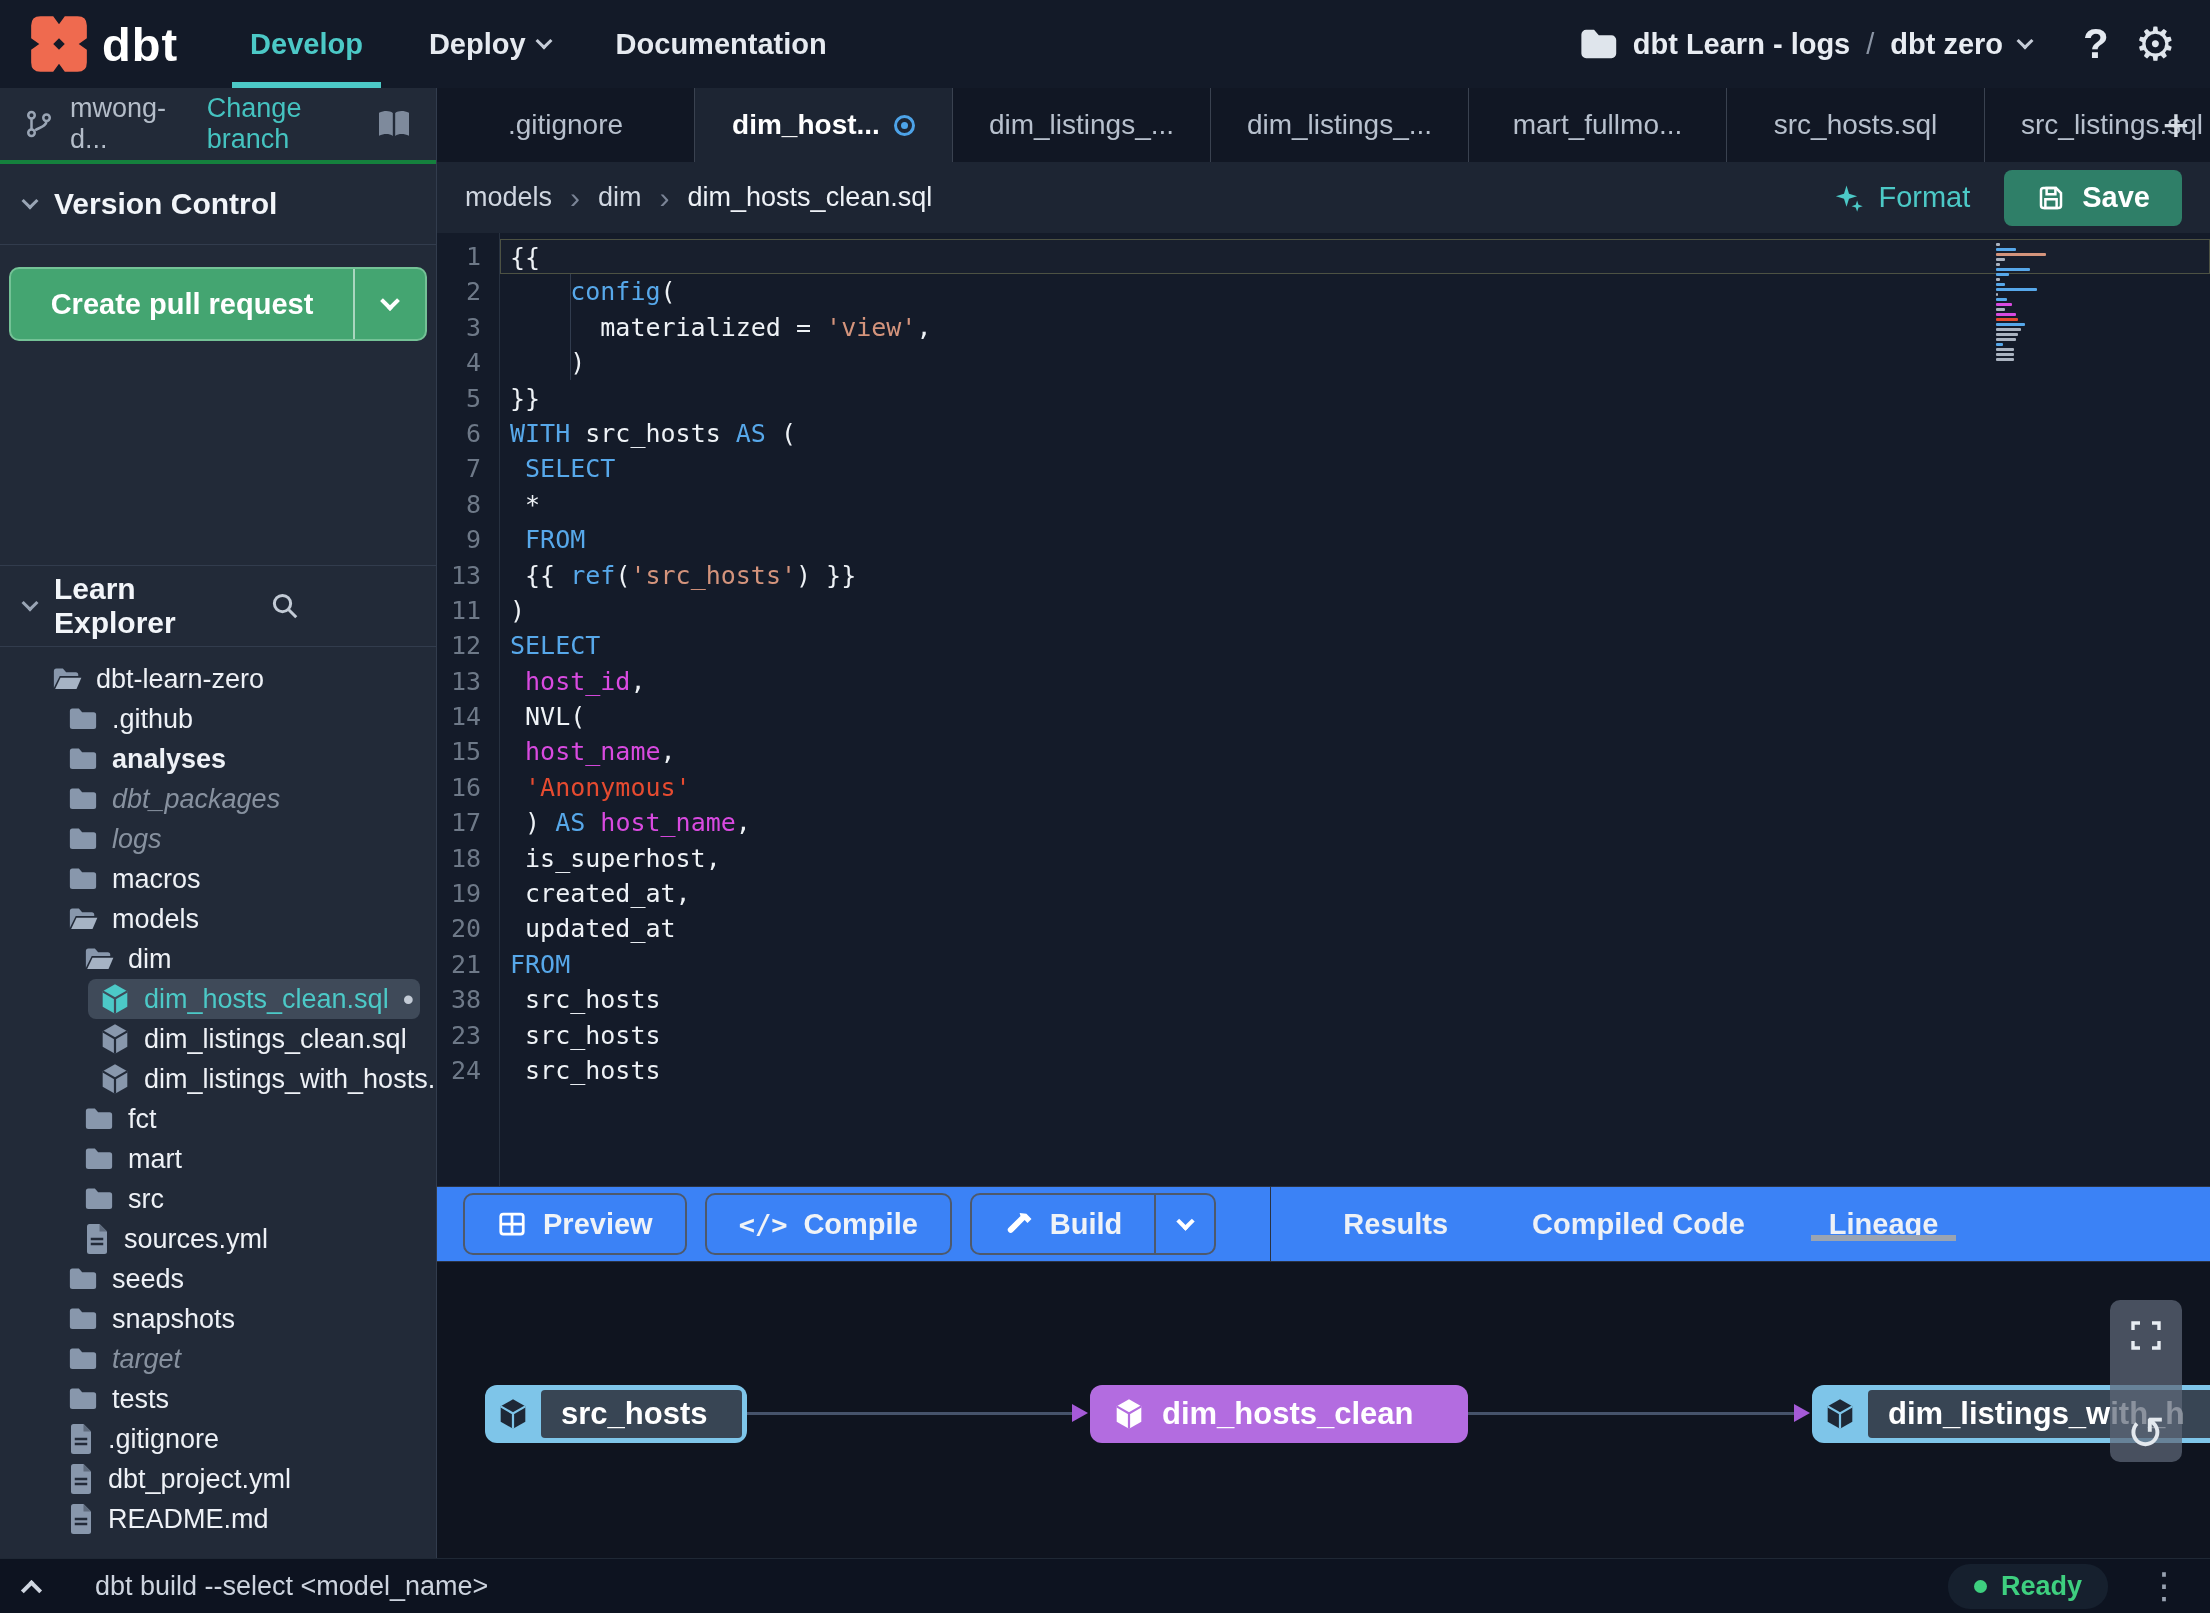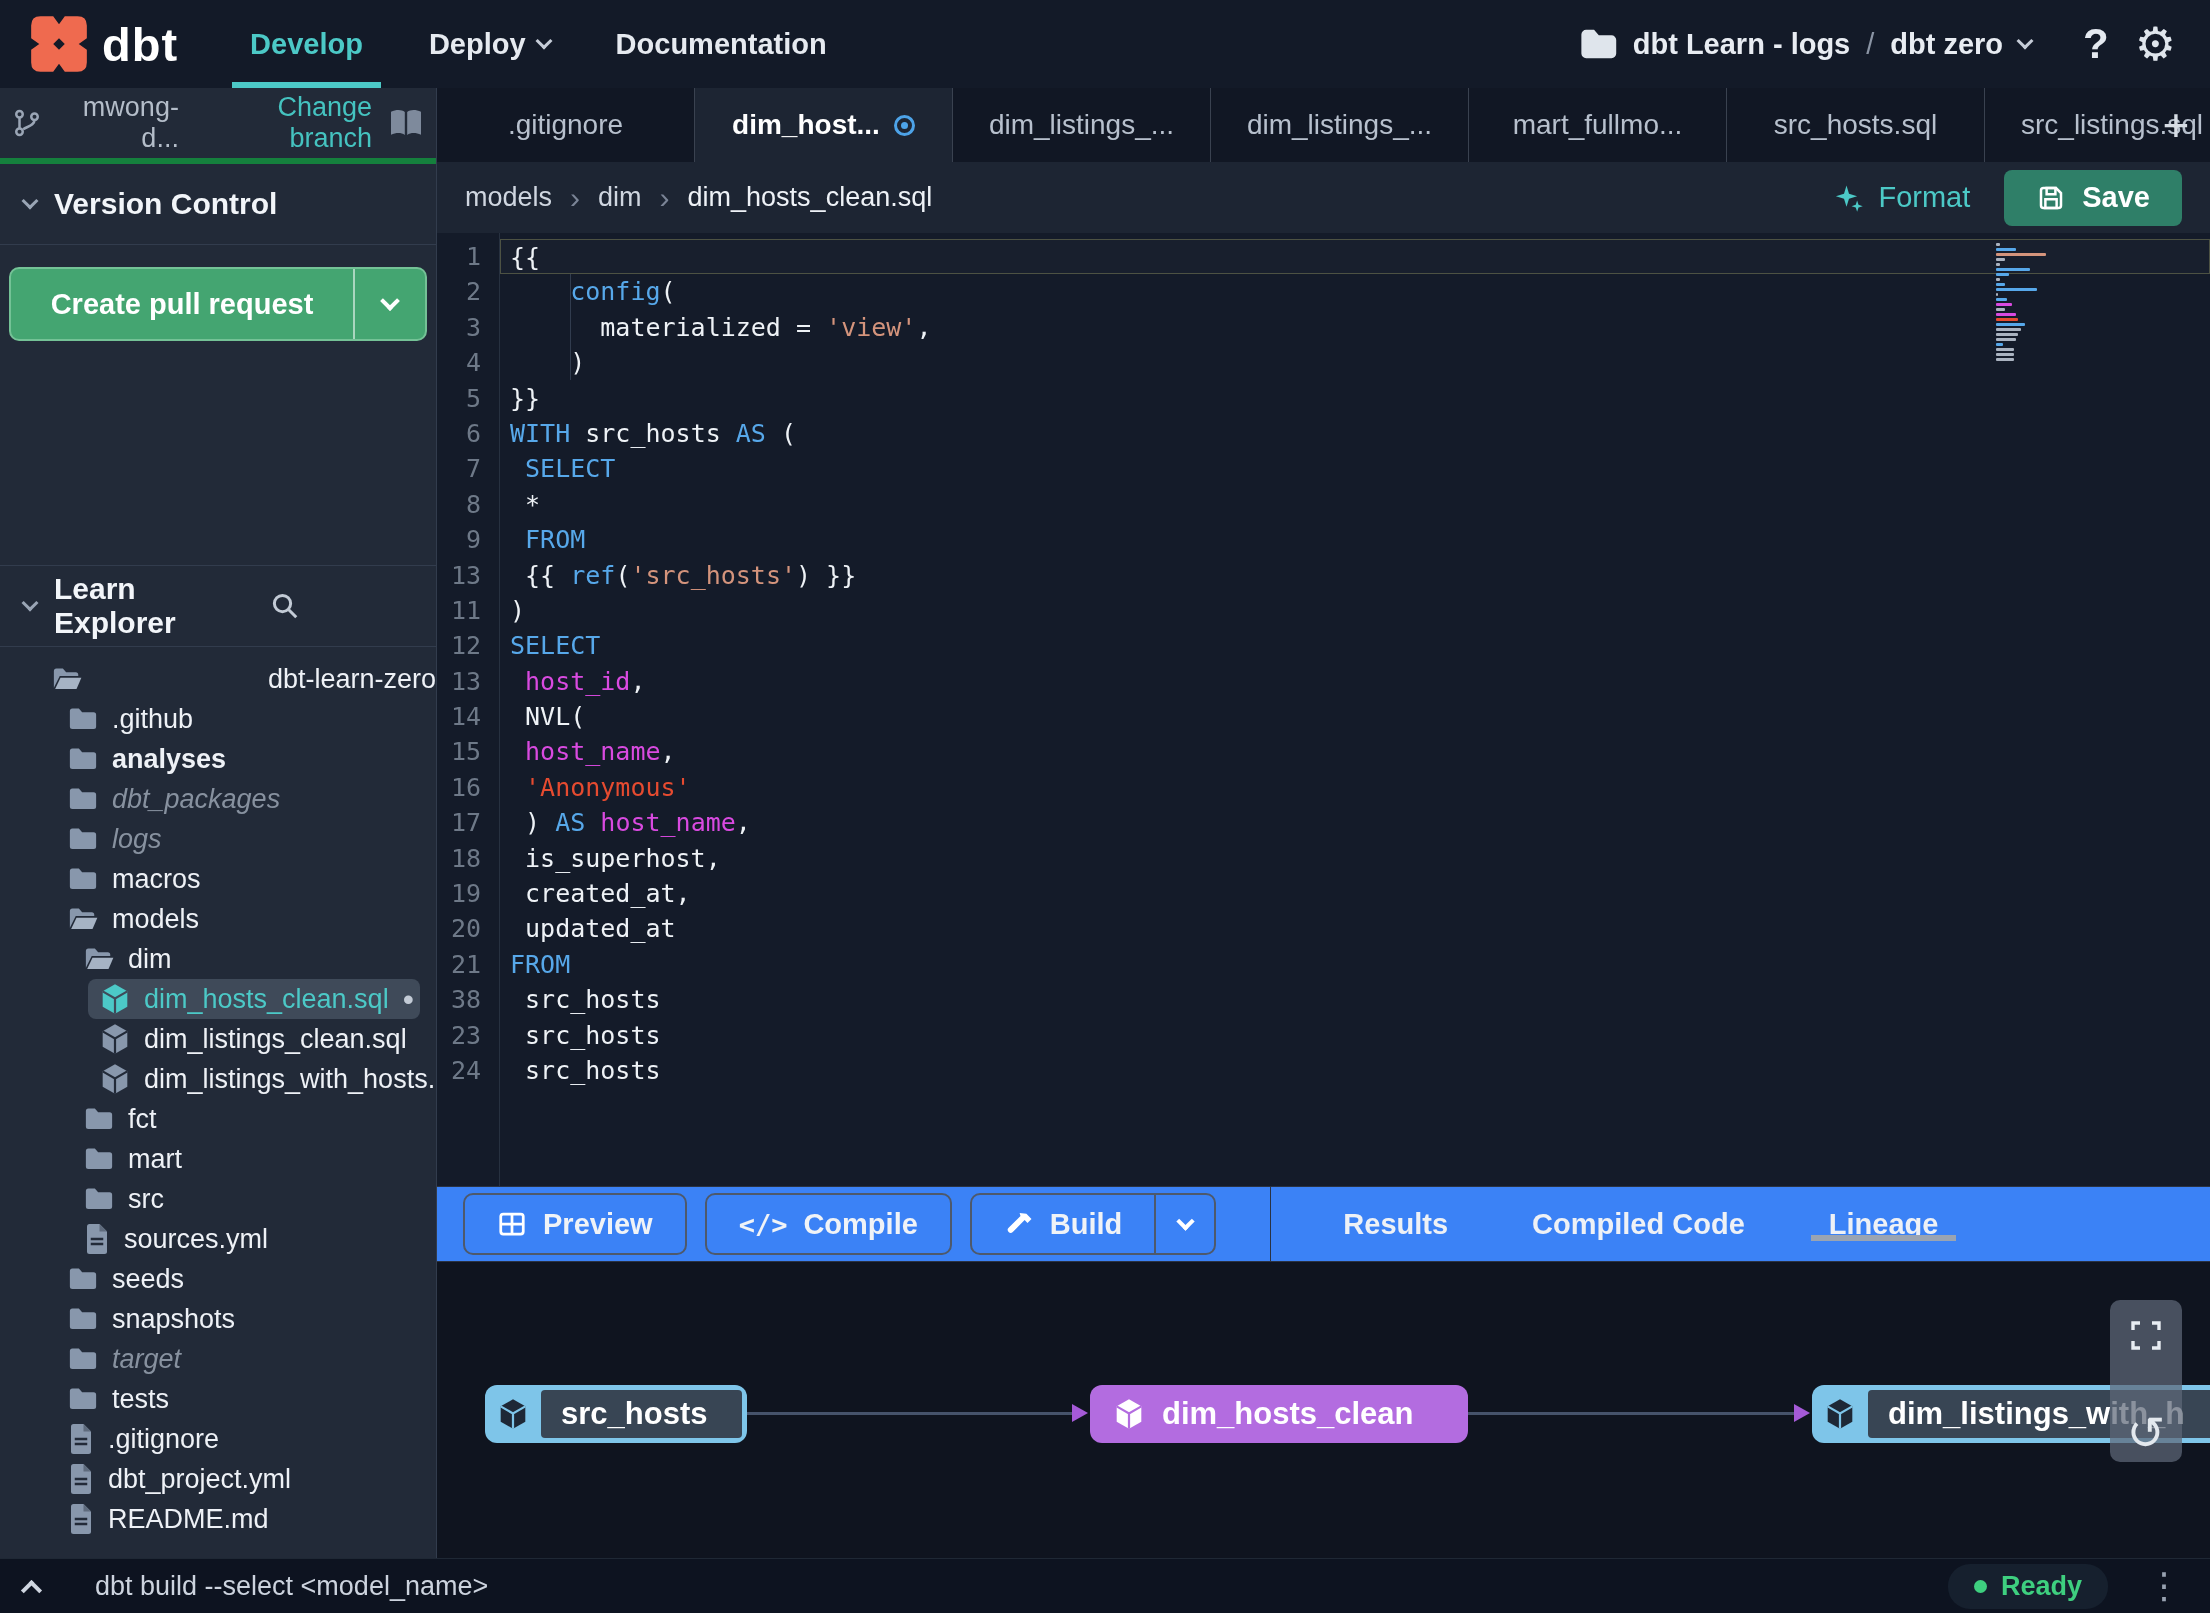--- a/index.html
+++ b/index.html
@@ -27,22 +27,22 @@
   .chev.teal { border-color:#9aa5b5; }
   .chev-up { display:inline-block; width:15px; height:15px; border-left:4px solid #cfd6e0;
              border-top:4px solid #cfd6e0; transform:rotate(45deg); margin-top:8px; }
 
   
   .main { display:flex; height:1470px; }
 
   
   .sidebar { width:437px; flex:none; background:#222a38; border-right:1px solid #323c4d;
              display:flex; flex-direction:column; }
-  .branch-row { height:76px; flex:none; border-bottom:6px solid #15803d; display:flex;
-                align-items:center; padding:0 12px; gap:16px; font-size:27px;text-align:right; }
+  .branch-row { height:76px; flex:none; border-bottom:4px solid #15803d; display:flex;
+                align-items:center; padding:0 24px; gap:16px; font-size:27px; }
   .branch-name { color:#b4bdc9; }
   .change-branch { color:#45c3c0; cursor:pointer; margin-left:10px; }
   .branch-row .book { margin-left:auto; }
   .section-header { height:81px; flex:none; display:flex; align-items:center; gap:18px;
                     padding:0 24px; font-size:30px; font-weight:bold; color:#f2f5f9;
                     border-bottom:1px solid #323c4d; }
   .vc-body { height:321px; flex:none; border-bottom:1px solid #323c4d; padding:22px 9px; }
   .create-pr { display:flex; height:74px; background:#44a571; border:2px solid #74c296;
                border-radius:10px; overflow:hidden; color:#fff; font-size:29px; font-weight:bold; cursor:pointer; }
   .create-pr-main { flex:1; display:flex; align-items:center; justify-content:center; }
@@ -228,21 +228,21 @@
         <span class="chev teal"></span>
         <span>Learn Explorer</span>
         <span class="search" style="display:flex">
           <svg width="30" height="30" viewBox="0 0 24 24" fill="none" stroke="#c3cbd6" stroke-width="2.4">
             <circle cx="10" cy="10" r="6.5"></circle>
               <path d="M15 15 21 21"></path>
           </svg>
         </span>
       </div>
       <div class="tree" id="file-tree">
-          <div class="tree-row" style="padding-left: 52px; justify-content: space-between;">
+          <div class="tree-row" style="padding-left: 52px;">
             <span class="t-icon">
               <svg width="30" height="26" viewBox="0 0 24 20">
                 <path d="M1.5 3.5a2 2 0 0 1 2-2h5.2l2.6 3h7.7a2 2 0 0 1 2 2v1H6.2L1.5 17Z" fill="#8897ac"></path>
                 <path d="M6.8 9h16.7L19.6 18H2.5Z" fill="#a6b3c4"></path>
               </svg>
             </span>
             <span>dbt-learn-zero</span>
           </div>
           <div class="tree-row" style="padding-left: 68px;">
             <span class="t-icon">

